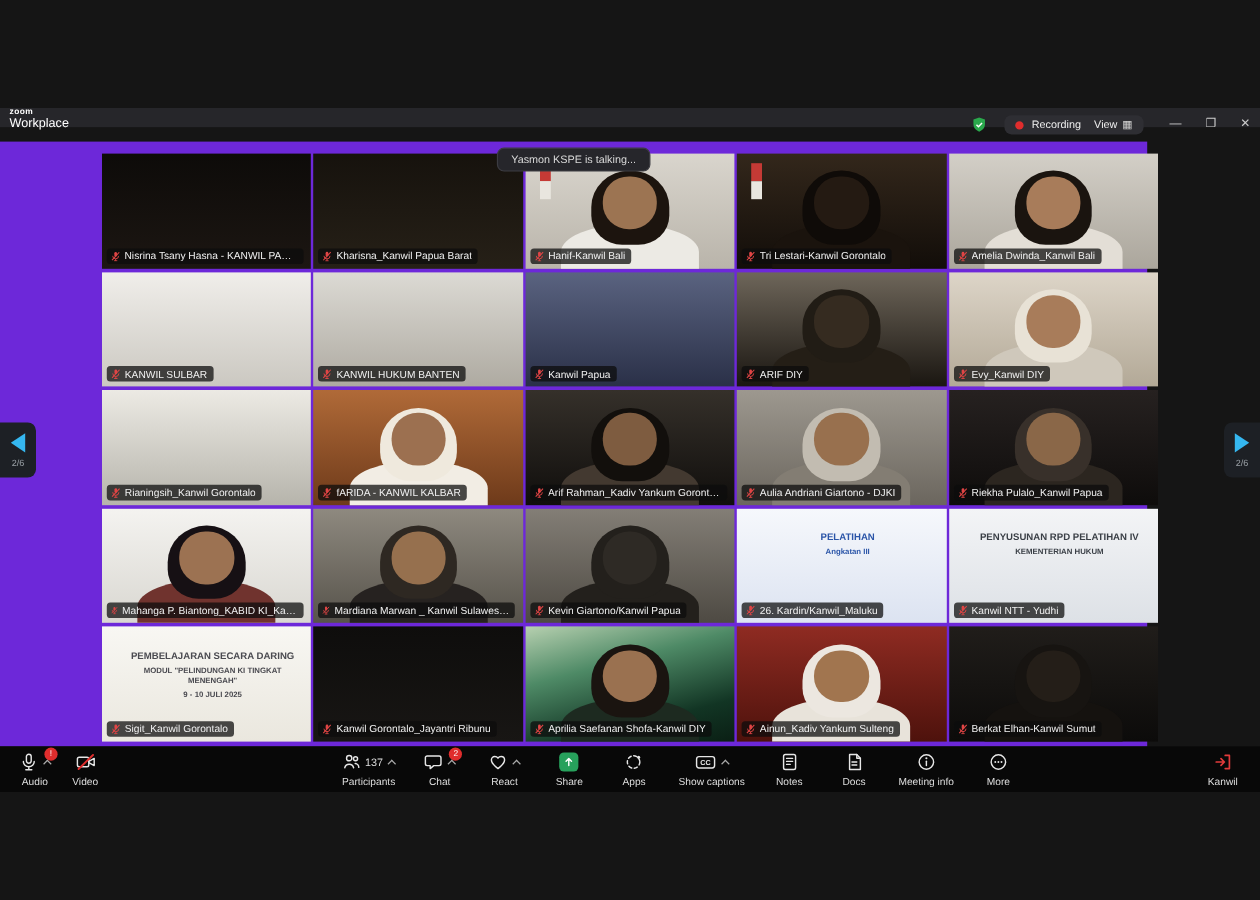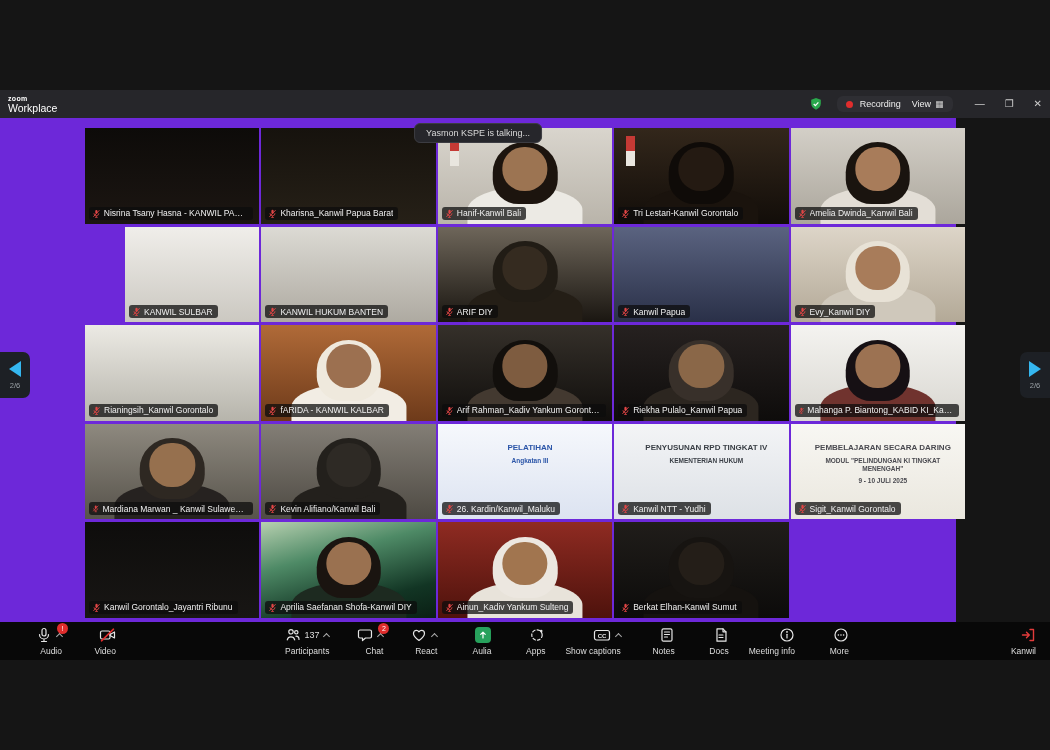--- a/index.html
+++ b/index.html
@@ -1,22 +1,22 @@
 <!DOCTYPE html>
 <html><head>
 <meta charset="utf-8">
 <style>
   * { margin:0; padding:0; box-sizing:border-box; }
   html,body { width:1050px; height:750px; overflow:hidden; background:#151515;
     font-family:"Liberation Sans", sans-serif; }
   .app { position:absolute; inset:0; }
 
   
-  .titlebar { position:absolute; top:90px; left:0; width:1050px; height:28px;
-    background:#26262a; display:flex; align-items:center; }
+  .titlebar { position:absolute; top:90px; left:0; width:1050px; height:16px;
+    background:#26262a; display:flex; }
   .brand { margin-left:8px; line-height:1; color:#fff; }
   .brand .b1 { font-size:7px; font-weight:bold; letter-spacing:.3px; }
   .brand .b2 { font-size:10.5px; margin-top:1px; }
   .tb-right { position:absolute; right:8px; top:0; height:28px; display:flex; align-items:center; gap:14px; }
   .shield { width:14px; height:14px; }
   .rec-pill { display:flex; align-items:center; gap:7px; background:#2e2e33;
     border-radius:6px; padding:3px 9px; }
   .rec-dot { width:7px; height:7px; border-radius:50%; background:#e02d2d; }
   .rec-text { font-size:9px; color:#eee; }
   .view-wrap { display:flex; align-items:center; gap:4px; margin-left:4px; }
@@ -61,24 +61,24 @@
   .pager.right { right:0; border-radius:7px 0 0 7px; }
   .tri-l { width:0; height:0; border-top:8px solid transparent; border-bottom:8px solid transparent;
     border-right:12px solid #35b7f0; }
   .tri-r { width:0; height:0; border-top:8px solid transparent; border-bottom:8px solid transparent;
     border-left:12px solid #35b7f0; }
   .pager .pl { font-size:7.5px; color:#9aa0a6; }
 
   
   .toolbar { position:absolute; top:622px; left:0; width:1050px; height:38px; background:#080808; }
   .tgroup { position:absolute; top:0; height:38px; display:flex; align-items:center; }
-  .tg-left { left:28px; gap:20px; }
+  .tg-left { left:12px; gap:8px; }
   .tg-center { left:calc(50% + 42px); transform:translateX(-50%); gap:20px; }
   .tg-right { right:14px; }
-  .titem { display:flex; flex-direction:column; align-items:flex-end; justify-content:center;
+  .titem { display:flex; flex-direction:column; align-items:center; justify-content:center;
     gap:2px; min-width:34px; cursor:pointer; background:none; border:none; }
   .ticonrow { position:relative; height:17px; display:flex; align-items:center; gap:3px; }
   .tlabel { font-size:8.5px; color:#dedede; white-space:nowrap; }
   .tcount { font-size:9px; color:#dedede; }
   .caret { width:5px; height:5px; border-left:1.3px solid #aaa; border-top:1.3px solid #aaa;
     transform:rotate(45deg); margin-left:2px; margin-top:2px; }
   .badge { position:absolute; top:-4px; right:-6px; min-width:11px; height:11px; border-radius:6px;
     background:#e02d2d; color:#fff; font-size:7px; display:flex; align-items:center;
     justify-content:center; padding:0 2px; z-index:2; }
   .sharebox { width:16px; height:16px; border-radius:4px; background:#27a15c;
@@ -184,65 +184,65 @@
           </div>
           <div class="vlabel">
             <svg width="9" height="9" viewBox="0 0 16 16">
               <rect x="6" y="1.5" width="4" height="7" rx="2" fill="#e04545"></rect>
               <path d="M3.5 7.5a4.5 4.5 0 0 0 9 0M8 12v3M5.5 15h5" stroke="#e04545" stroke-width="1.4" fill="none"></path>
               <line x1="2.5" y1="14" x2="13.5" y2="2" stroke="#e04545" stroke-width="1.6"></line>
             </svg>
             <span>Amelia Dwinda_Kanwil Bali</span>
           </div>
         </div>
-        <div class="tile" style="background: linear-gradient(rgb(240, 238, 234), rgb(203, 200, 193)); margin-left: 40px;">
+        <div class="tile" style="background: linear-gradient(rgb(240, 238, 234), rgb(203, 200, 193));">
           <div class="vlabel">
             <svg width="9" height="9" viewBox="0 0 16 16">
               <rect x="6" y="1.5" width="4" height="7" rx="2" fill="#e04545"></rect>
               <path d="M3.5 7.5a4.5 4.5 0 0 0 9 0M8 12v3M5.5 15h5" stroke="#e04545" stroke-width="1.4" fill="none"></path>
               <line x1="2.5" y1="14" x2="13.5" y2="2" stroke="#e04545" stroke-width="1.6"></line>
             </svg>
             <span>KANWIL SULBAR</span>
           </div>
         </div>
         <div class="tile" style="background: linear-gradient(rgb(220, 218, 212), rgb(174, 170, 161));">
           <div class="vlabel">
             <svg width="9" height="9" viewBox="0 0 16 16">
               <rect x="6" y="1.5" width="4" height="7" rx="2" fill="#e04545"></rect>
               <path d="M3.5 7.5a4.5 4.5 0 0 0 9 0M8 12v3M5.5 15h5" stroke="#e04545" stroke-width="1.4" fill="none"></path>
               <line x1="2.5" y1="14" x2="13.5" y2="2" stroke="#e04545" stroke-width="1.6"></line>
             </svg>
             <span>KANWIL HUKUM BANTEN</span>
+          </div>
+        </div>
+        <div class="tile" style="background: linear-gradient(rgb(90, 99, 128), rgb(42, 48, 72));">
+          <div class="vlabel">
+            <svg width="9" height="9" viewBox="0 0 16 16">
+              <rect x="6" y="1.5" width="4" height="7" rx="2" fill="#e04545"></rect>
+              <path d="M3.5 7.5a4.5 4.5 0 0 0 9 0M8 12v3M5.5 15h5" stroke="#e04545" stroke-width="1.4" fill="none"></path>
+              <line x1="2.5" y1="14" x2="13.5" y2="2" stroke="#e04545" stroke-width="1.6"></line>
+            </svg>
+            <span>Kanwil Papua</span>
           </div>
         </div>
         <div class="tile" style="background: linear-gradient(rgb(110, 102, 90), rgb(26, 22, 17));">
           <div class="person">
             <div class="p-torso" style="background:#241e16"></div>
             <div class="p-hair" style="background:#211c15"></div>
             <div class="p-head" style="background:#352b20"></div>
           </div>
           <div class="vlabel">
             <svg width="9" height="9" viewBox="0 0 16 16">
               <rect x="6" y="1.5" width="4" height="7" rx="2" fill="#e04545"></rect>
               <path d="M3.5 7.5a4.5 4.5 0 0 0 9 0M8 12v3M5.5 15h5" stroke="#e04545" stroke-width="1.4" fill="none"></path>
               <line x1="2.5" y1="14" x2="13.5" y2="2" stroke="#e04545" stroke-width="1.6"></line>
             </svg>
             <span>ARIF DIY</span>
           </div>
         </div>
-        <div class="tile" style="background: linear-gradient(rgb(90, 99, 128), rgb(42, 48, 72));">
-          <div class="vlabel">
-            <svg width="9" height="9" viewBox="0 0 16 16">
-              <rect x="6" y="1.5" width="4" height="7" rx="2" fill="#e04545"></rect>
-              <path d="M3.5 7.5a4.5 4.5 0 0 0 9 0M8 12v3M5.5 15h5" stroke="#e04545" stroke-width="1.4" fill="none"></path>
-              <line x1="2.5" y1="14" x2="13.5" y2="2" stroke="#e04545" stroke-width="1.6"></line>
-            </svg>
-            <span>Kanwil Papua</span>
-          </div>
-        </div>
         <div class="tile" style="background: linear-gradient(rgb(221, 213, 200), rgb(179, 169, 151));">
           <div class="person">
             <div class="p-torso" style="background:#cfc8bb"></div>
             <div class="p-hair" style="background:#e8e2d6"></div>
             <div class="p-head" style="background:#a87c5a"></div>
           </div>
           <div class="vlabel">
             <svg width="9" height="9" viewBox="0 0 16 16">
               <rect x="6" y="1.5" width="4" height="7" rx="2" fill="#e04545"></rect>
               <path d="M3.5 7.5a4.5 4.5 0 0 0 9 0M8 12v3M5.5 15h5" stroke="#e04545" stroke-width="1.4" fill="none"></path>
@@ -284,20 +284,35 @@
           </div>
           <div class="vlabel">
             <svg width="9" height="9" viewBox="0 0 16 16">
               <rect x="6" y="1.5" width="4" height="7" rx="2" fill="#e04545"></rect>
               <path d="M3.5 7.5a4.5 4.5 0 0 0 9 0M8 12v3M5.5 15h5" stroke="#e04545" stroke-width="1.4" fill="none"></path>
               <line x1="2.5" y1="14" x2="13.5" y2="2" stroke="#e04545" stroke-width="1.6"></line>
             </svg>
             <span>Arif Rahman_Kadiv Yankum Gorontalo</span>
           </div>
         </div>
+        <div class="tile" style="background: linear-gradient(rgb(157, 152, 143), rgb(107, 102, 94));">
+          <div class="person">
+            <div class="p-torso" style="background:#837d73"></div>
+            <div class="p-hair" style="background:#c2bcb1"></div>
+            <div class="p-head" style="background:#98704e"></div>
+          </div>
+          <div class="vlabel">
+            <svg width="9" height="9" viewBox="0 0 16 16">
+              <rect x="6" y="1.5" width="4" height="7" rx="2" fill="#e04545"></rect>
+              <path d="M3.5 7.5a4.5 4.5 0 0 0 9 0M8 12v3M5.5 15h5" stroke="#e04545" stroke-width="1.4" fill="none"></path>
+              <line x1="2.5" y1="14" x2="13.5" y2="2" stroke="#e04545" stroke-width="1.6"></line>
+            </svg>
+            <span>Aulia Andriani Giartono - DJKI</span>
+          </div>
+        </div>
         <div class="tile" style="background: linear-gradient(rgb(38, 33, 32), rgb(14, 12, 11));">
           <div class="person">
             <div class="p-torso" style="background:#2c2620"></div>
             <div class="p-hair" style="background:#38302a"></div>
             <div class="p-head" style="background:#8a6748"></div>
           </div>
           <div class="vlabel">
             <svg width="9" height="9" viewBox="0 0 16 16">
               <rect x="6" y="1.5" width="4" height="7" rx="2" fill="#e04545"></rect>
               <path d="M3.5 7.5a4.5 4.5 0 0 0 9 0M8 12v3M5.5 15h5" stroke="#e04545" stroke-width="1.4" fill="none"></path>
@@ -341,40 +356,40 @@
             <div class="p-torso" style="background:#23201c"></div>
             <div class="p-hair" style="background:#23201c"></div>
             <div class="p-head" style="background:#2e2a25"></div>
           </div>
           <div class="vlabel">
             <svg width="9" height="9" viewBox="0 0 16 16">
               <rect x="6" y="1.5" width="4" height="7" rx="2" fill="#e04545"></rect>
               <path d="M3.5 7.5a4.5 4.5 0 0 0 9 0M8 12v3M5.5 15h5" stroke="#e04545" stroke-width="1.4" fill="none"></path>
               <line x1="2.5" y1="14" x2="13.5" y2="2" stroke="#e04545" stroke-width="1.6"></line>
             </svg>
-            <span>Kevin Alifiano/Kanwil Bali</span>
+            <span>Kevin Giartono/Kanwil Papua</span>
           </div>
         </div>
         <div class="tile" style="background: linear-gradient(rgb(246, 248, 252), rgb(220, 227, 241));">
           <div class="slide" style="color: rgb(43, 85, 168);">
             <div>PELATIHAN</div>
             <div>Angkatan III</div>
           </div>
           <div class="vlabel">
             <svg width="9" height="9" viewBox="0 0 16 16">
               <rect x="6" y="1.5" width="4" height="7" rx="2" fill="#e04545"></rect>
               <path d="M3.5 7.5a4.5 4.5 0 0 0 9 0M8 12v3M5.5 15h5" stroke="#e04545" stroke-width="1.4" fill="none"></path>
               <line x1="2.5" y1="14" x2="13.5" y2="2" stroke="#e04545" stroke-width="1.6"></line>
             </svg>
             <span>26. Kardin/Kanwil_Maluku</span>
           </div>
         </div>
         <div class="tile" style="background: linear-gradient(rgb(243, 244, 246), rgb(221, 225, 230));">
           <div class="slide" style="color: rgb(58, 63, 70);">
-            <div>PENYUSUNAN RPD TINGKAT IV</div>
+            <div>PENYUSUNAN RPD PELATIHAN IV</div>
             <div>KEMENTERIAN HUKUM</div>
           </div>
           <div class="vlabel">
             <svg width="9" height="9" viewBox="0 0 16 16">
               <rect x="6" y="1.5" width="4" height="7" rx="2" fill="#e04545"></rect>
               <path d="M3.5 7.5a4.5 4.5 0 0 0 9 0M8 12v3M5.5 15h5" stroke="#e04545" stroke-width="1.4" fill="none"></path>
               <line x1="2.5" y1="14" x2="13.5" y2="2" stroke="#e04545" stroke-width="1.6"></line>
             </svg>
             <span>Kanwil NTT - Yudhi</span>
           </div>
@@ -519,21 +534,21 @@
           <span class="tlabel">React</span>
         </button>
         <button class="titem">
           <div class="ticonrow">
             <span class="sharebox">
               <svg width="12" height="12" viewBox="0 0 16 16" stroke="#fff" stroke-width="1.6" fill="none" stroke-linecap="round" stroke-linejoin="round">
                 <path d="M8 12V4.5M5 7.2 8 4.2l3 3"></path>
               </svg>
             </span>
           </div>
-          <span class="tlabel">Aulia</span>
+          <span class="tlabel">Share</span>
         </button>
         <button class="titem">
           <div class="ticonrow">
             <svg width="16" height="16" viewBox="0 0 16 16" stroke="#e6e6e6" stroke-width="1.2" fill="none" stroke-linecap="round" stroke-linejoin="round">
               <circle cx="8" cy="8" r="5.2" stroke-dasharray="2.6 2.2"></circle>
               <circle cx="12.2" cy="4" r="1.3" fill="#e6e6e6" stroke="none"></circle>
             </svg>
           </div>
           <span class="tlabel">Apps</span>
         </button>

